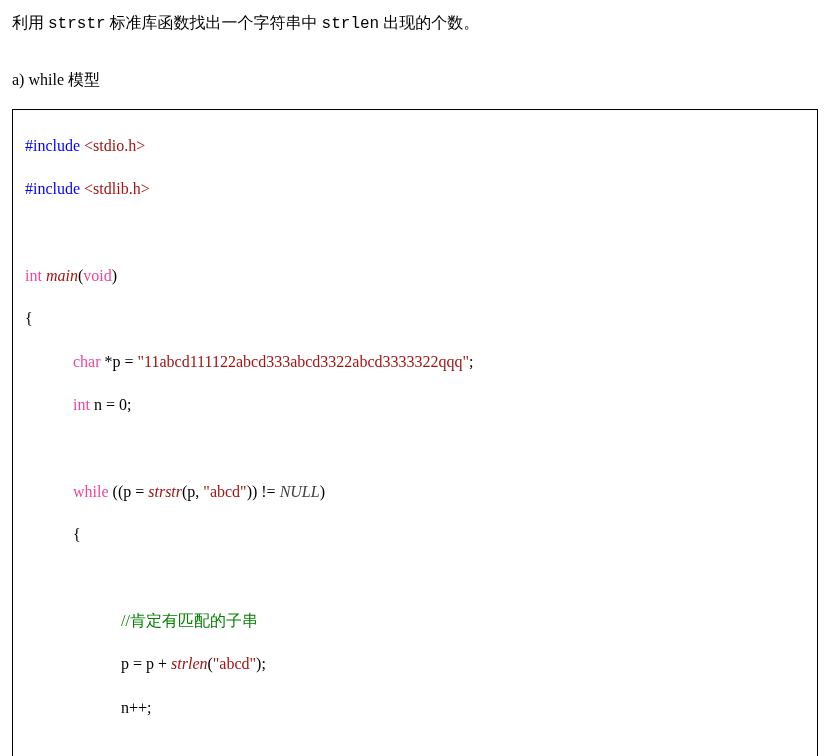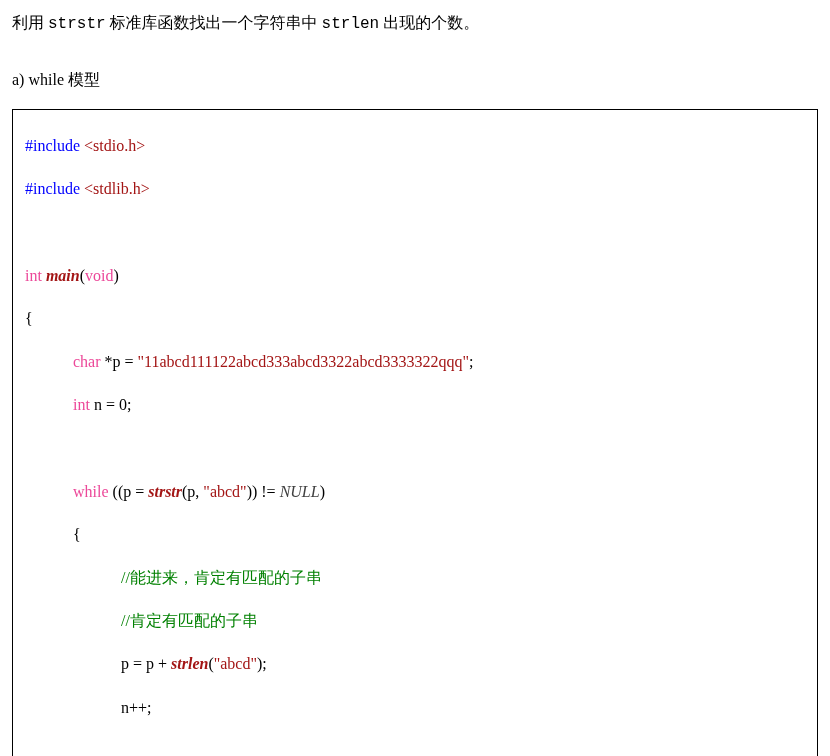--- a/index.html
+++ b/index.html
@@ -36,21 +36,21 @@
       position: relative;
       overflow: hidden;
     }
     .code-block .line {
       white-space: pre;
       margin-left: 9px;
     }
     .kw   { color: #ec4899; }
     .pre  { color: #0000ff; }
     .inc  { color: #a31515; }
-    .fn   { color: #a31515; font-style: italic; font-weight: bold; }
+    .fn   { color: #a31515; font-style: italic; }
     .str  { color: #a31515; }
     .cmt  { color: #008000; }
     .nullk{ color: #404040; font-style: italic; }
     .num  { color: #000; }
     .black{ color: #000; }
   </style>
 </head>
 <body>
 
 <p class="intro-text">
@@ -67,21 +67,21 @@
 <div class="line"><span class="pre">#include</span> <span class="inc">&lt;stdio.h&gt;</span></div>
 <div class="line"><span class="pre">#include</span> <span class="inc">&lt;stdlib.h&gt;</span></div>
 <div class="line">&nbsp;</div>
 <div class="line"><span class="kw">int </span><span class="fn">main</span><span class="black">(</span><span class="kw">void</span><span class="black">)</span></div>
 <div class="line"><span class="black">{</span></div>
 <div class="line"><span>            </span><span class="kw">char</span><span class="black"> *p = </span><span class="str">"11abcd111122abcd333abcd3322abcd3333322qqq"</span><span class="black">;</span></div>
 <div class="line"><span>            </span><span class="kw">int</span><span class="black"> n = </span><span class="num">0</span><span class="black">;</span></div>
 <div class="line">&nbsp;</div>
 <div class="line"><span>            </span><span class="kw">while</span><span class="black"> ((p = </span><span class="fn">strstr</span><span class="black">(p, </span><span class="str">"abcd"</span><span class="black">)) != </span><span class="nullk">NULL</span><span class="black">)</span></div>
 <div class="line"><span>            </span><span class="black">{</span></div>
-<div class="line"><span>                        </span><span class="cmt">//能进来，肯定有匹配的子串</span></div>
+<div class="line"><span>                        </span></div>
 <div class="line"><span>                        </span><span class="cmt">//肯定有匹配的子串</span></div>
 <div class="line"><span>                        </span><span class="black">p = p + </span><span class="fn">strlen</span><span class="black">(</span><span class="str">"abcd"</span><span class="black">)</span><span class="black">;</span></div>
 <div class="line"><span>                        </span><span class="black">n++;</span></div>
 
 
 
 
 
 
 

